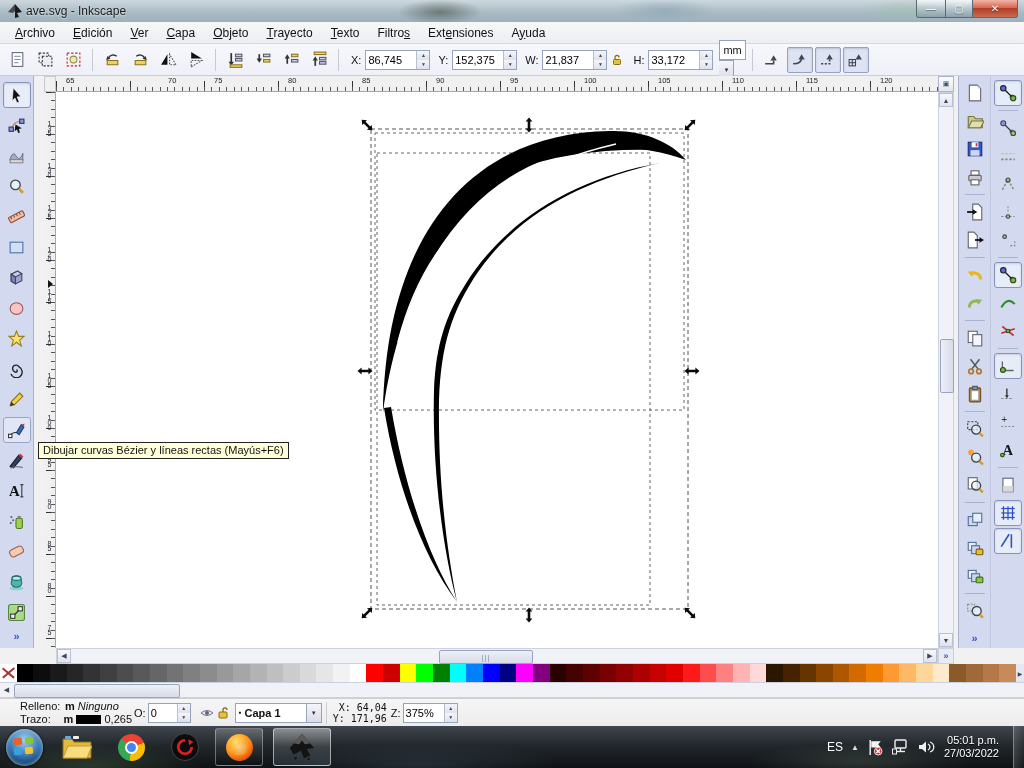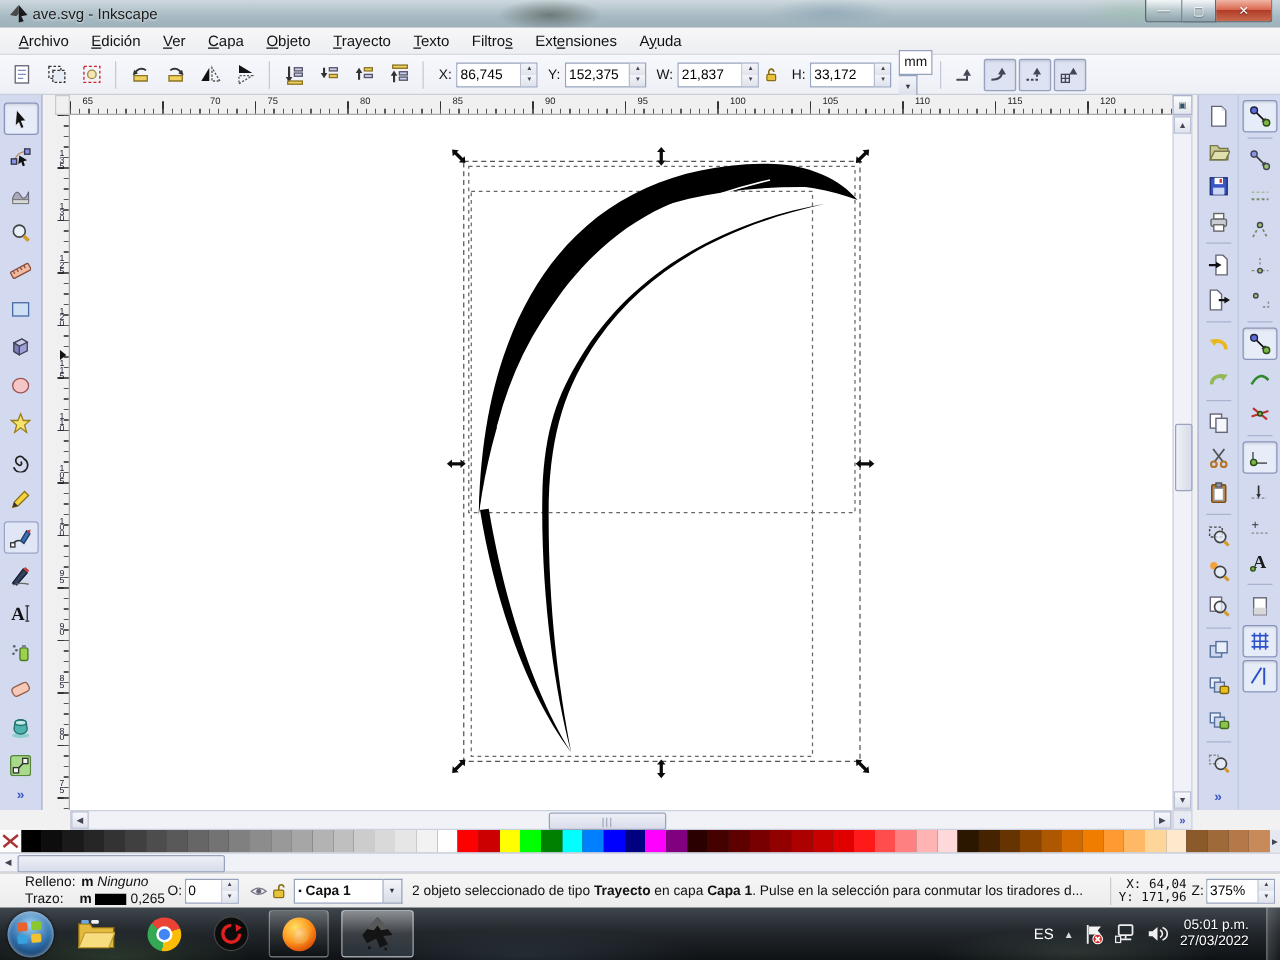--- a/index.html
+++ b/index.html
@@ -520,20 +520,21 @@
     <div id="vthumb"></div>
     <div class="arr" style="bottom:0;">▼</div>
   </div>
   <div id="hscroll">
     <div class="arr" style="left:0;">◀</div>
     <div id="hthumb">|||</div>
     <div class="arr" style="right:0;">▶</div>
   </div>
   <div id="scrollcorner">»</div>
 
+  <div id="tooltip">Dibujar curvas Bézier y líneas rectas (Mayús+F6)</div>
 
   <div id="rightcols">
     <div id="cmdcol">
       <div class="sbtn">
           <svg width="18" height="18" viewBox="0 0 16 16">
             <path d="M3,1 h7 l3,3 v11 h-10 Z" fill="#fff" stroke="#667"></path>
             <path d="M10,1 l3,3 h-3 Z" fill="#dde"></path>
           </svg>
         </div>
       <div class="sbtn">
@@ -884,23 +885,20 @@
           <path d="M4,6 V4 a2,2.2 0 0,1 4,0" fill="none" stroke="#8a6d12" stroke-width="1.3" transform="translate(2,0)"></path>
         </svg>
       </div>
     <div style="display:flex;margin-left:4px;">
       <div id="layerbox">
           <span style="font-size:8px;">▪</span>
           <span style="font-weight:bold;">Capa 1</span>
         </div>
       <div id="layerbtn">▼</div>
     </div>
-    <div id="statusmsg">
-      <span>2 objeto seleccionado de tipo </span><b>Trayecto</b><span> en capa </span><b>Capa 1</b><span>. Pulse en la selección para conmutar los tiradores d...</span>
-    </div>
     <div id="xyblock">
       <div><span>X:</span> <span>64,04</span></div>
       <div><span>Y:</span> <span>171,96</span></div>
     </div>
     <div id="zoomgroup">
       <span>Z:</span>
       <div class="fld">
           <input value="375%" style="">
           <div class="spin">
             <div>▲</div>

